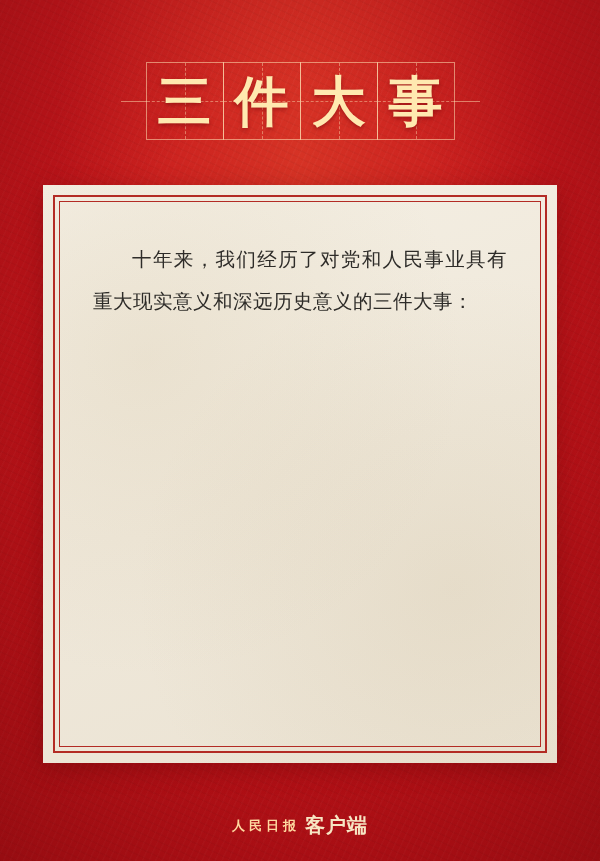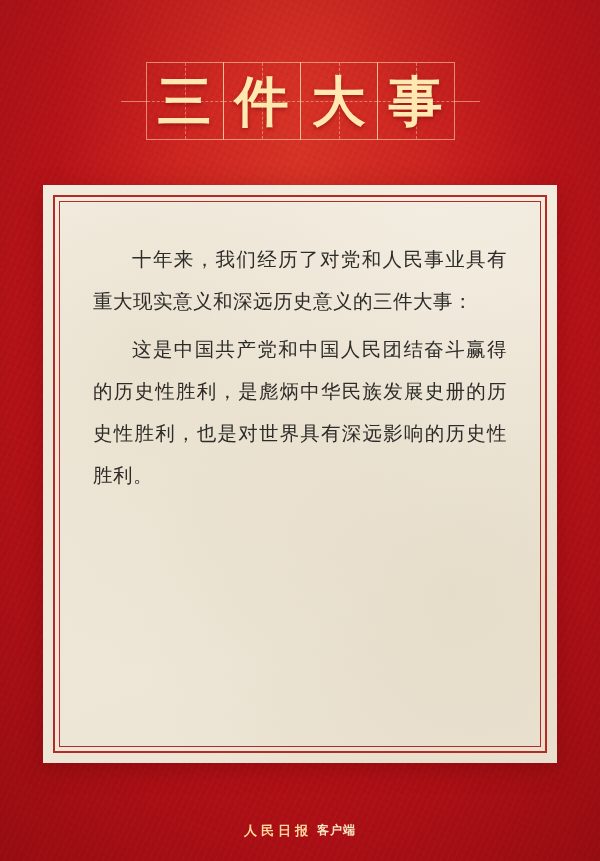--- a/index.html
+++ b/index.html
@@ -175,21 +175,21 @@
   .footer-mark .mk {
     font-family: "DejaVu Serif", "Liberation Serif", serif;
     font-size: 13px;
     font-weight: bold;
     color: #ffd9a0;
     line-height: 1;
     letter-spacing: 1px;
   }
   .footer-text {
     font-family: Liberation Mono, monospace;
-    font-size: 12px;
+    font-size: 20px;
     font-weight: bold;
     color: #f7e6c4;
     letter-spacing: 1px;
   }
 </style>
 </head>
 <body>
 
 <div class="poster">
 
@@ -218,21 +218,20 @@
         <span class="grid-char">事</span>
       </div>
     </div>
   </div>
 
   <div class="card">
     <div class="card-border-outer"></div>
     <div class="card-border-inner"></div>
     <div class="card-inner">
       <p class="para">十年来，我们经历了对党和人民事业具有重大现实意义和深远历史意义的三件大事：</p>
-      <p class="para normal-2">这是中国共产党和中国人民团结奋斗赢得的历史性胜利，是彪炳中华民族发展史册的历史性胜利，也是对世界具有深远影响的历史性胜利。</p>
     </div>
   </div>
 
   <div class="footer">
     <span class="footer-mark">
       <span class="mk">人</span>
       <span class="mk">民</span>
       <span class="mk">日</span>
       <span class="mk">报</span>
     </span>

